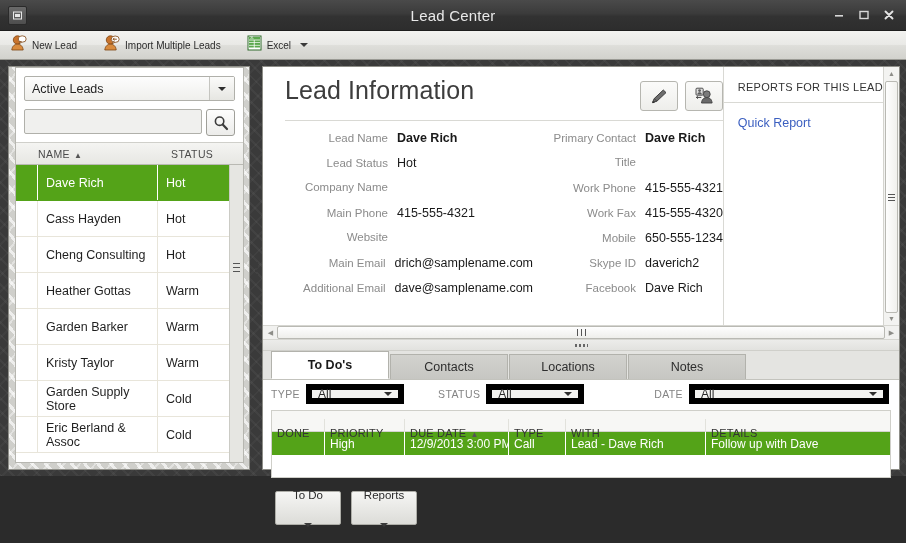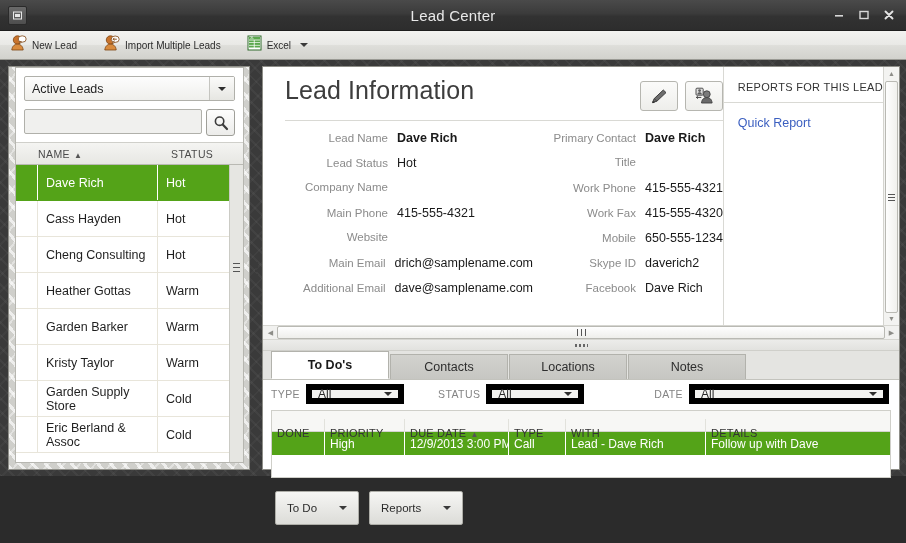--- a/index.html
+++ b/index.html
@@ -279,21 +279,21 @@
   .col-type{width:57px;}
   .col-with{width:140px;}
   .col-details{flex:1;border-right:none !important;}
 
   .btnrow{flex:0 0 auto;padding:13px 0 0 12px;display:flex;gap:10px;}
   .btn{
     height:21px;min-width:66px;padding:16px 11px;box-sizing:border-box;
     border:1px solid #aeaea8;border-radius:2px;
     background:linear-gradient(to bottom,#f6f6f4,#dcdcd8);
     display:flex;align-items:center;justify-content:center;gap:22px;
-    font-size:11.5px;color:#2b2b2b;cursor:default;
+    font-size:11.5px;color:#2b2b2b;cursor:default;flex-direction:column;
   }
   .caret-sm{
     width:0;height:0;border-left:4px solid transparent;border-right:4px solid transparent;
     border-top:4px solid #3a3a3a;
   }
   .statusbar{flex:0 0 auto;height:6px;}
 </style>
 </head>
 <body>
 

